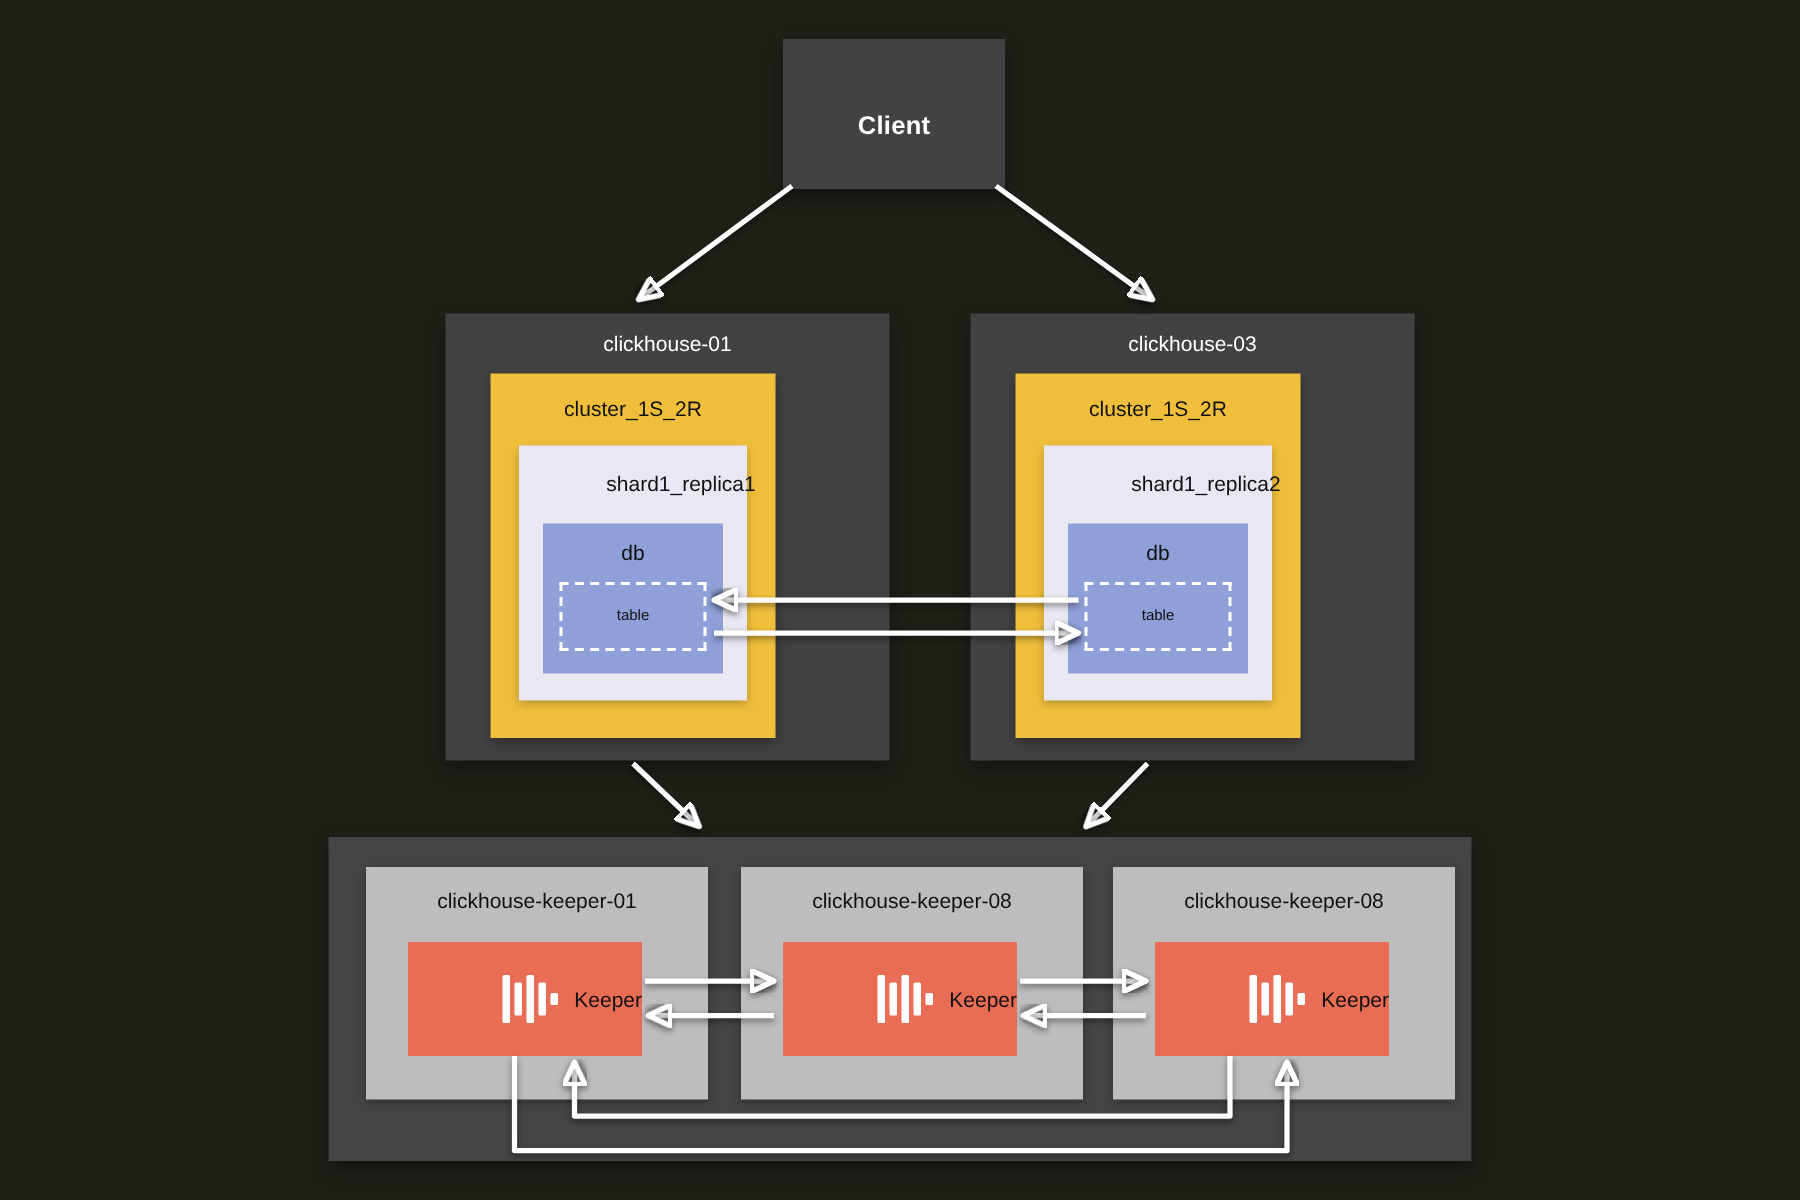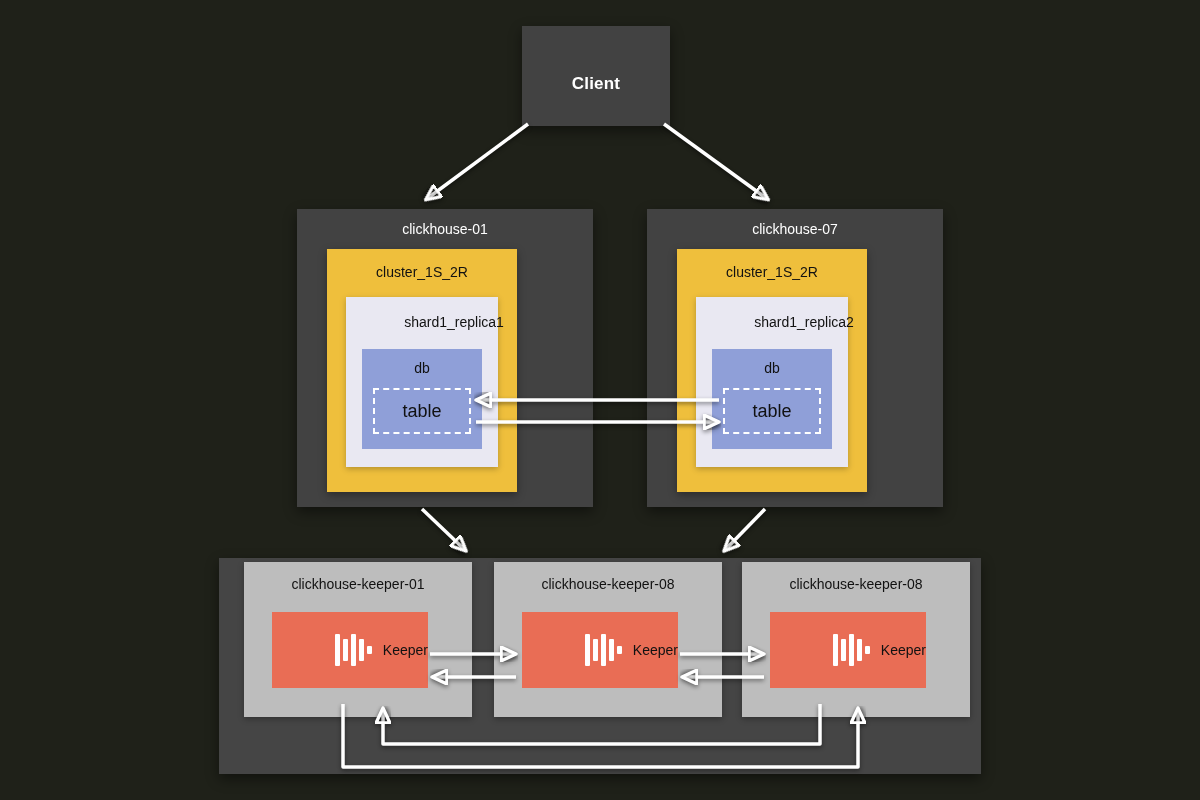--- a/index.html
+++ b/index.html
@@ -63,29 +63,29 @@
   }
   .db{
     position:absolute;left:16px;top:52px;width:120px;height:100px;background:var(--periwinkle);
   }
   .db-title{
     position:absolute;top:0;left:0;width:100%;height:38px;line-height:38px;
     text-align:center;font-size:14px;color:var(--ink);
   }
   .table{
     position:absolute;left:11px;top:39px;width:98px;height:46px;line-height:42px;
-    border:2px dashed #ffffff;text-align:center;font-size:18px;color:var(--ink);
+    border:2px dashed #ffffff;text-align:center;font-size:10px;color:var(--ink);
   }
 
   .keeper-group{
     position:absolute;left:219px;top:558px;width:762px;height:216px;background:var(--container);
     box-shadow:0 5px 12px rgba(0,0,0,0.45);
   }
   .keeper{
-    position:absolute;top:4px;width:228px;height:155px;background:var(--keeper-gray);
+    position:absolute;top:20px;width:228px;height:155px;background:var(--keeper-gray);
     box-shadow:0 2px 6px rgba(0,0,0,0.3);
     padding-left:44px;
   }
   .keeper-1{left:25px;}
   .keeper-2{left:275px;}
   .keeper-3{left:523px;}
   .keeper-title{
     position:absolute;top:0;left:0;width:100%;height:44px;line-height:44px;
     text-align:center;font-size:14px;color:var(--ink);
   }
@@ -139,21 +139,21 @@
         <div class="replica-title">shard1_replica1</div>
         <div class="db">
           <div class="db-title">db</div>
           <div class="table">table</div>
         </div>
       </div>
     </div>
   </div>
 
   <div class="server server-2">
-    <div class="server-title">clickhouse-07</div>
+    <div class="server-title">clickhouse-03</div>
     <div class="cluster">
       <div class="cluster-title">cluster_1S_2R</div>
       <div class="replica">
         <div class="replica-title">shard1_replica2</div>
         <div class="db">
           <div class="db-title">db</div>
           <div class="table">table</div>
         </div>
       </div>
     </div>

